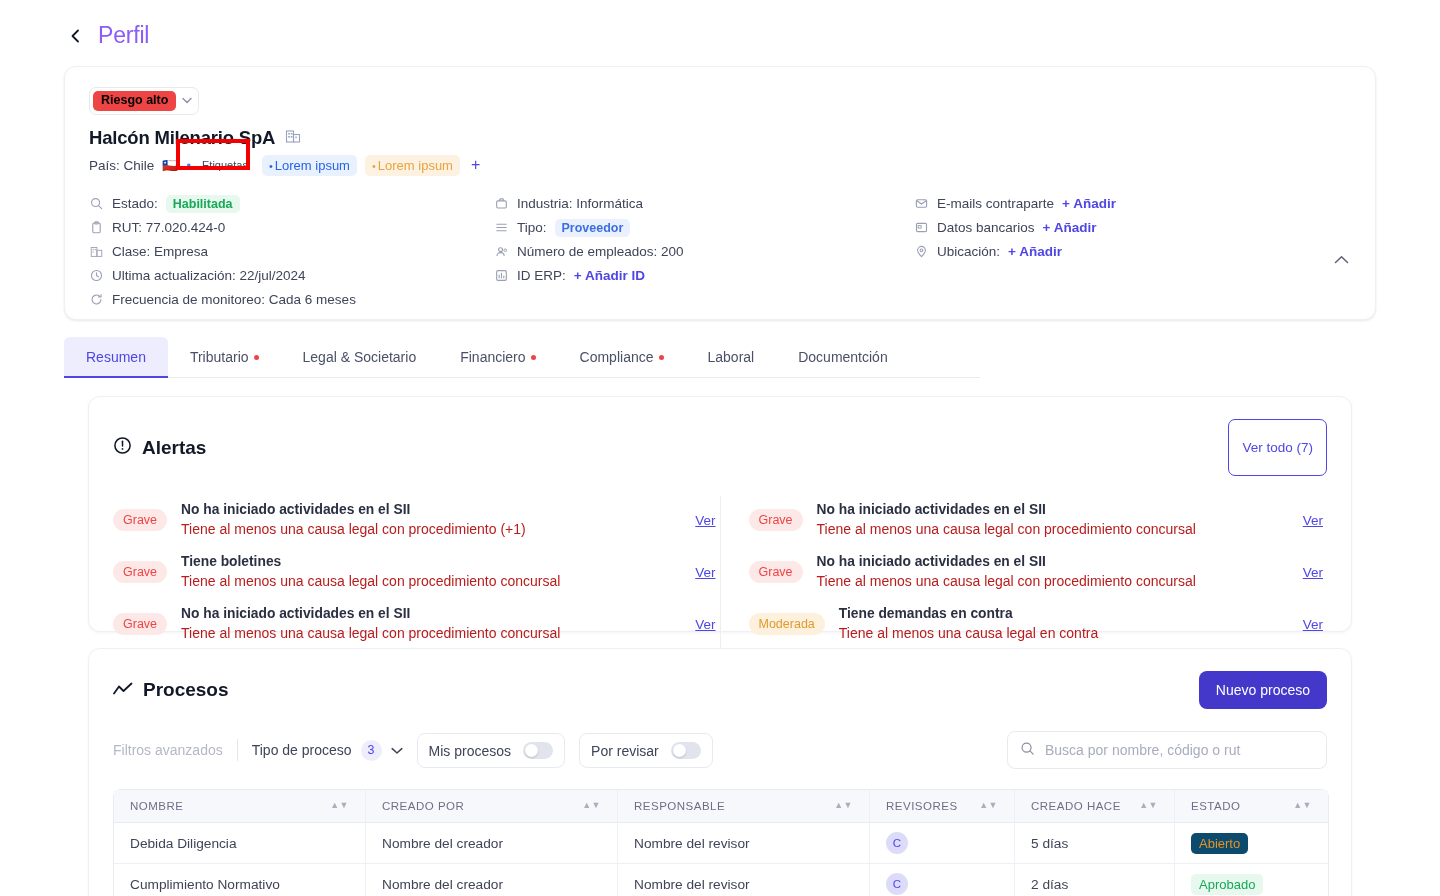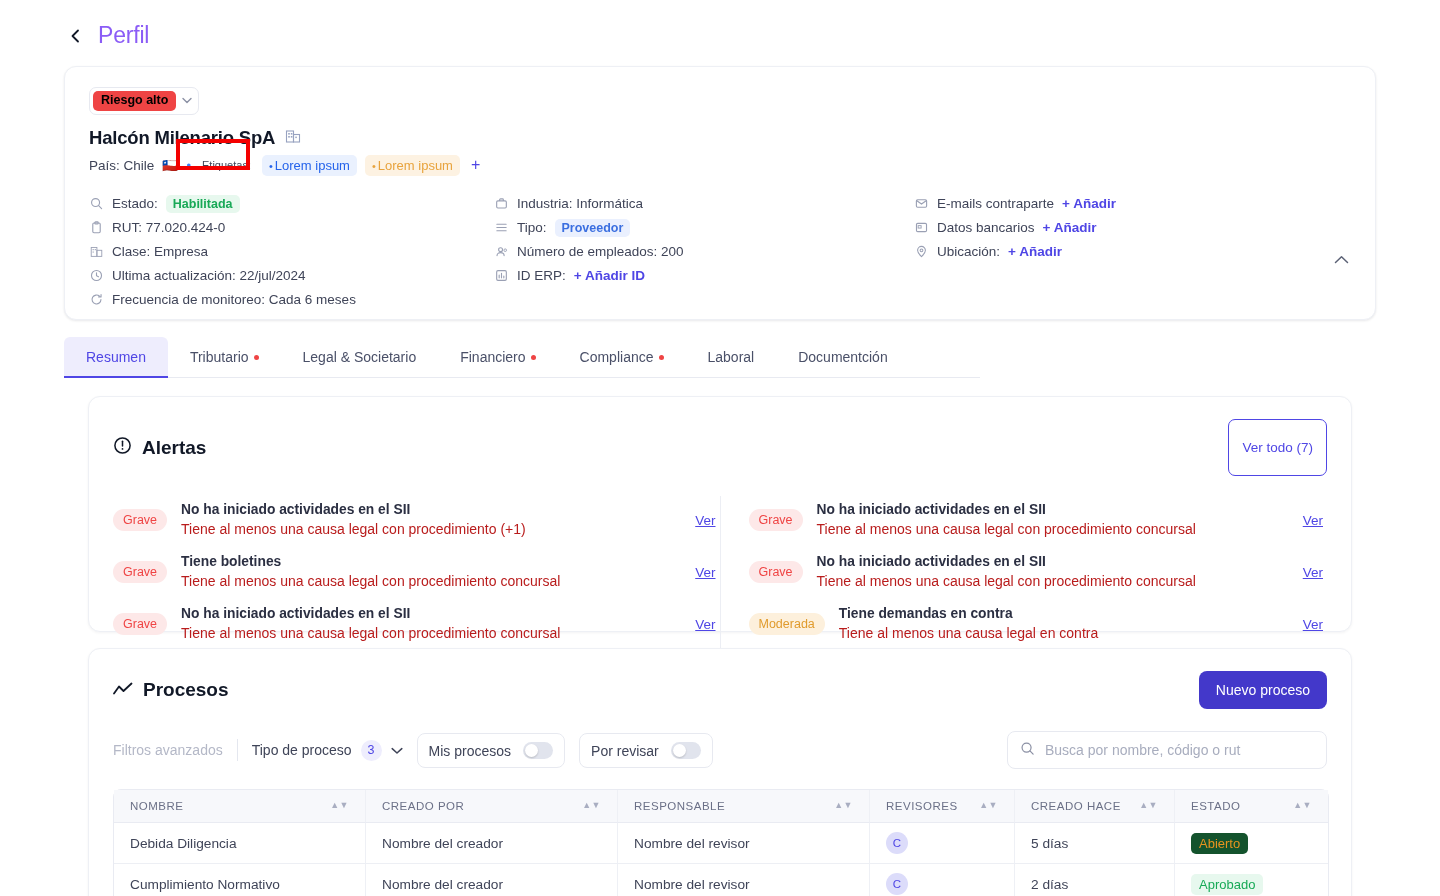--- a/index.html
+++ b/index.html
@@ -140,21 +140,21 @@
   .th-inner { display: flex; align-items: center; justify-content: space-between; gap: 8px; }
   .sort-ico { color: #a9aec1; font-size: 9px; line-height: 1.05; display: flex; flex-direction: column; cursor: pointer; }
   .tbl td {
     font-size: 13.7px; color: #3f4458; padding: 9px 16px; border-bottom: 1px solid #edeff4;
     border-right: 1px solid #eef0f5; height: 32px;
   }
   .tbl td:last-child { border-right: none; }
   .avatar { width: 22px; height: 22px; border-radius: 50%; background: #dcdcfa; color: #4f46e5;
             font-size: 11.5px; display: flex; align-items: center; justify-content: center; }
   .st { font-size: 13px; font-weight: 500; border-radius: 5px; padding: 3px 8px; display: inline-block; }
-  .st.abierto { background: #14532d; color: #e8941f; }
+  .st.abierto { background: #0c4a6e; color: #e8941f; }
   .st.aprobado { background: #e7f8ee; color: #17a956; }
   .c-center { text-align: center; }
 </style>
 </head>
 <body>
 
 <div class="page">
 
   <div class="topbar">
     <span class="back-arrow">

